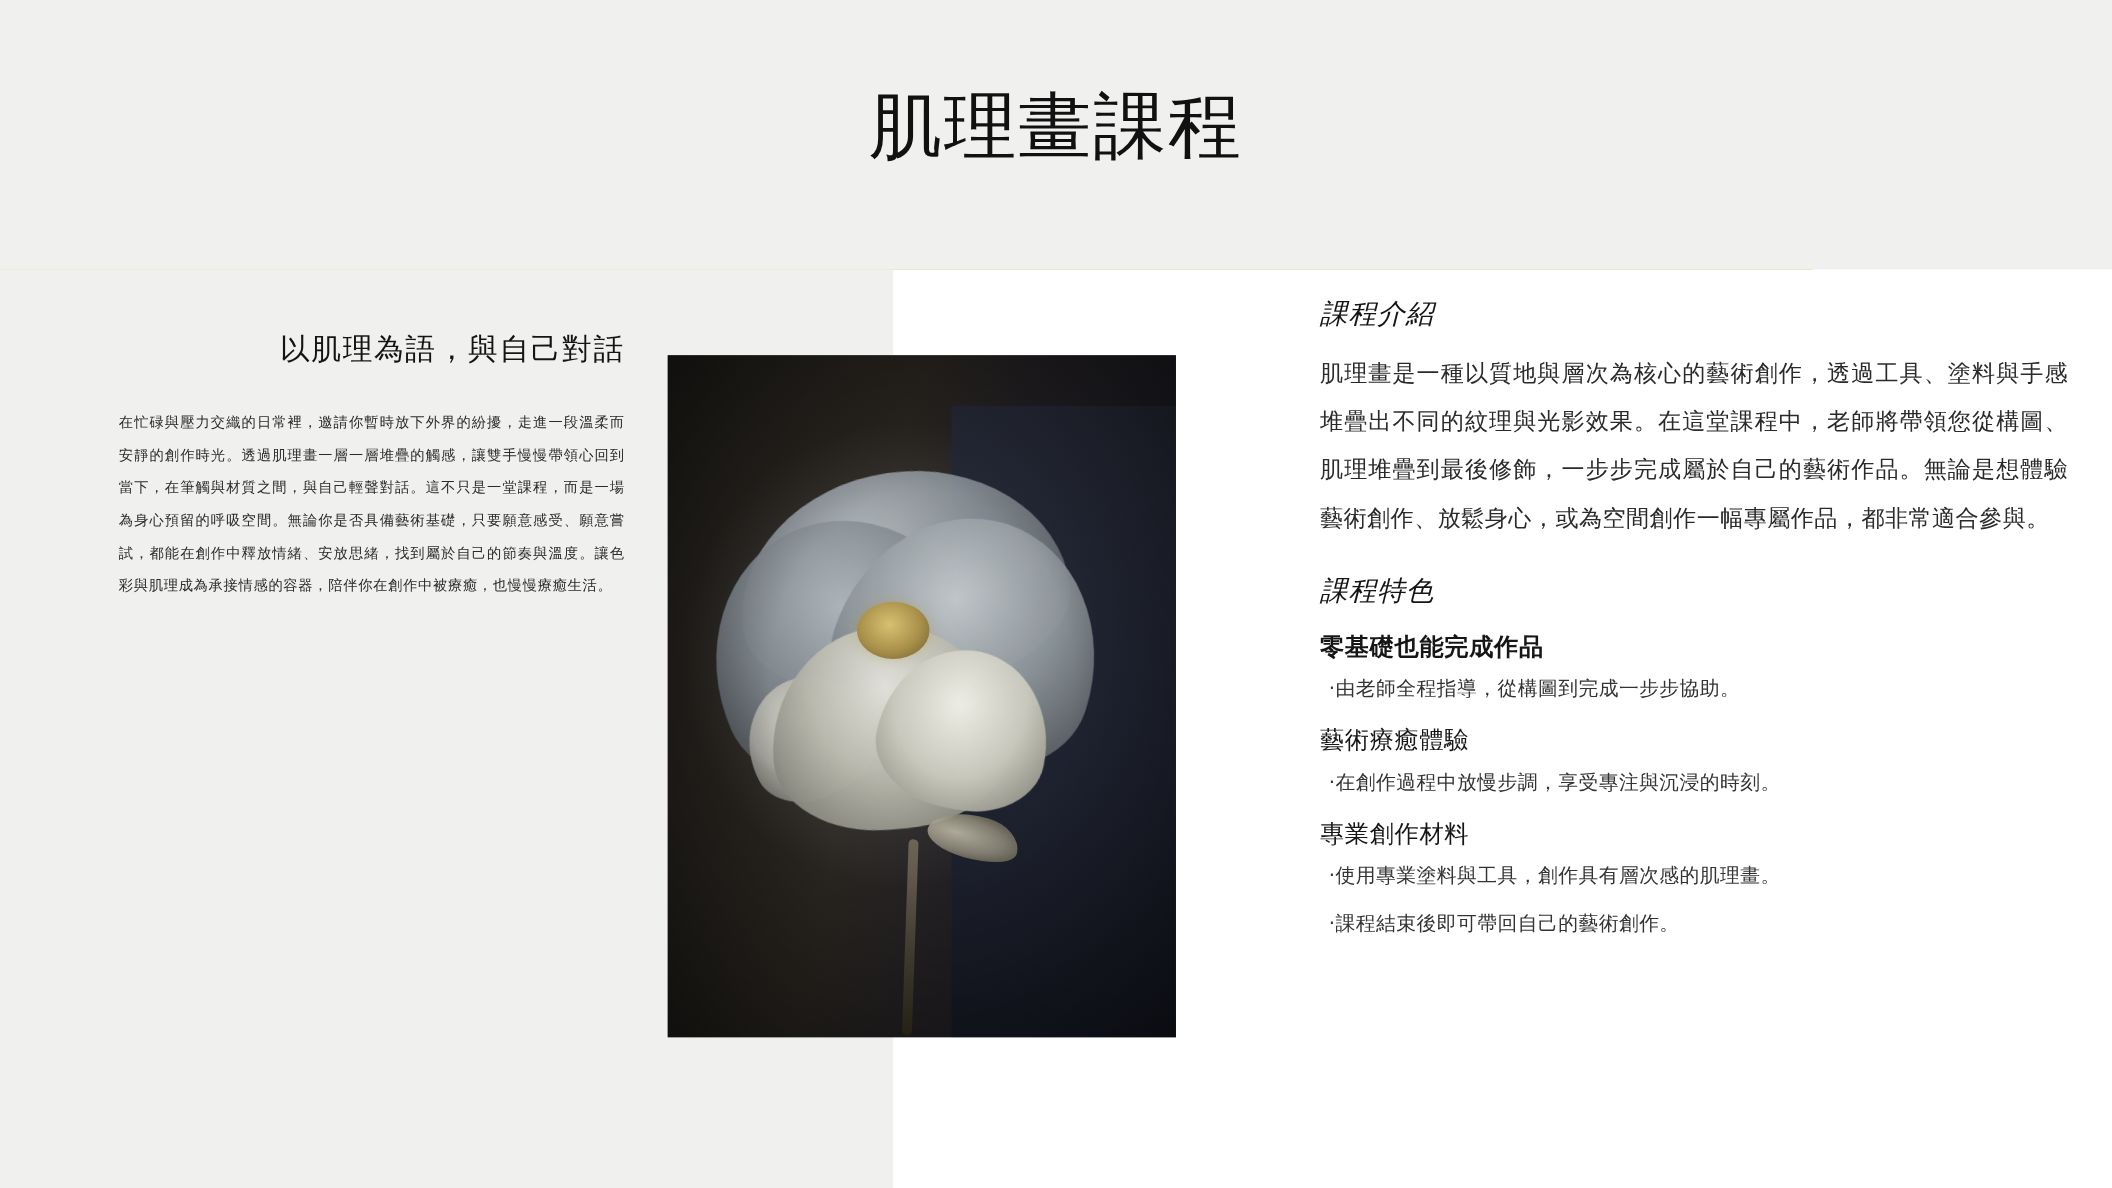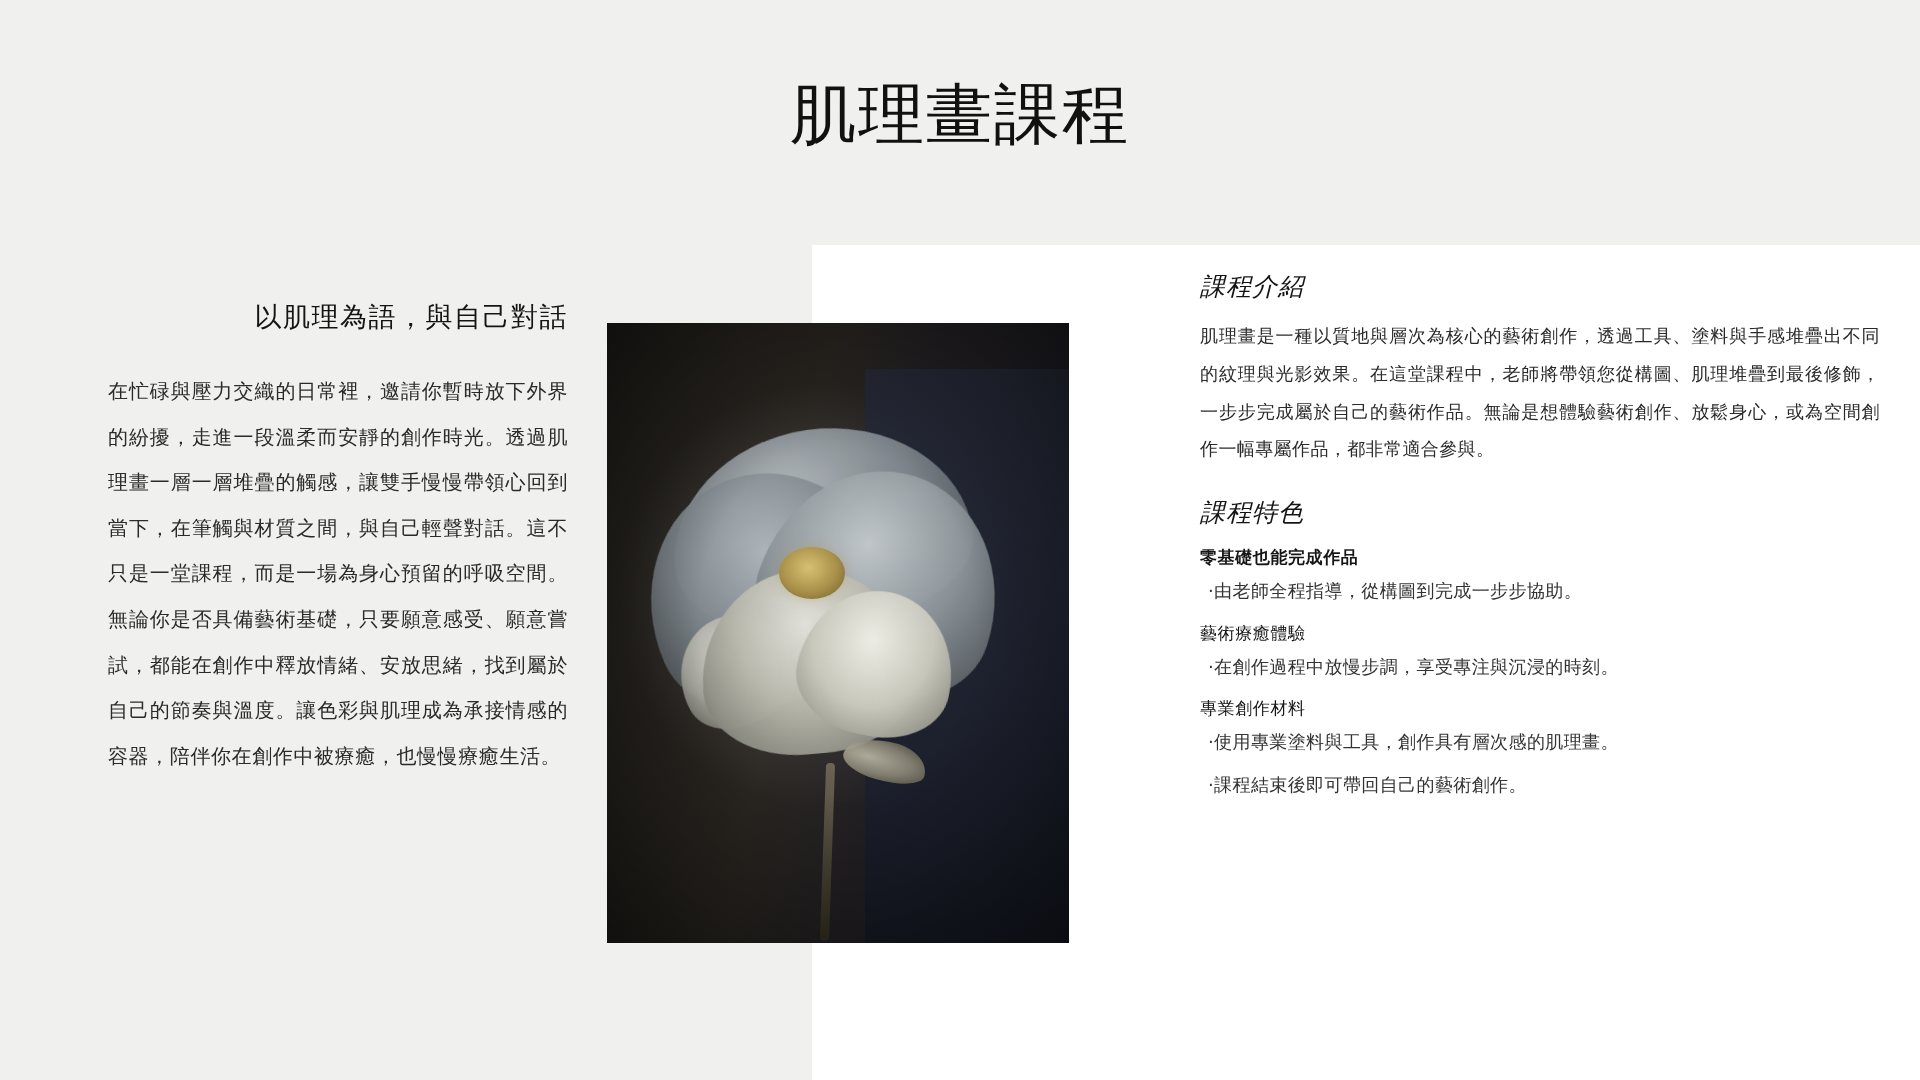--- a/index.html
+++ b/index.html
@@ -74,21 +74,21 @@
   .left-heading {
     font-size: 27px;
     font-weight: 400;
     letter-spacing: 1.5px;
     color: #141414;
     margin: 0 0 34px 0;
     line-height: 1.3;
     text-align: right;
   }
   .left-paragraph {
-    font-size: 20px;
+    font-size: 13px;
     line-height: 2.28;
     letter-spacing: 0.6px;
     color: #2a2a2a;
     margin: 0;
     text-align: justify;
     text-justify: inter-ideograph;
   }
 
   
   .art-frame {
@@ -180,33 +180,33 @@
     font-size: 25px;
     font-weight: 400;
     letter-spacing: 1px;
     color: #141414;
     margin: 0 0 14px 0;
     line-height: 1.4;
     font-style: italic;
   }
   .sec-heading.second { margin-top: 26px; margin-bottom: 12px; }
   .intro-paragraph {
-    font-size: 18px;
+    font-size: 21px;
     line-height: 2.1;
     letter-spacing: 0.4px;
     color: #2a2a2a;
     margin: 0;
     text-align: justify;
     text-justify: inter-ideograph;
   }
   .feature {
     margin-top: 8px;
   }
   .feature-title {
-    font-size: 17px;
+    font-size: 22px;
     letter-spacing: 0.6px;
     color: #161616;
     line-height: 1.9;
     margin: 0;
   }
   .feature-title.strong { font-weight: bold; }
   .feature-desc {
     font-size: 18px;
     letter-spacing: 0.4px;
     color: #333333;

